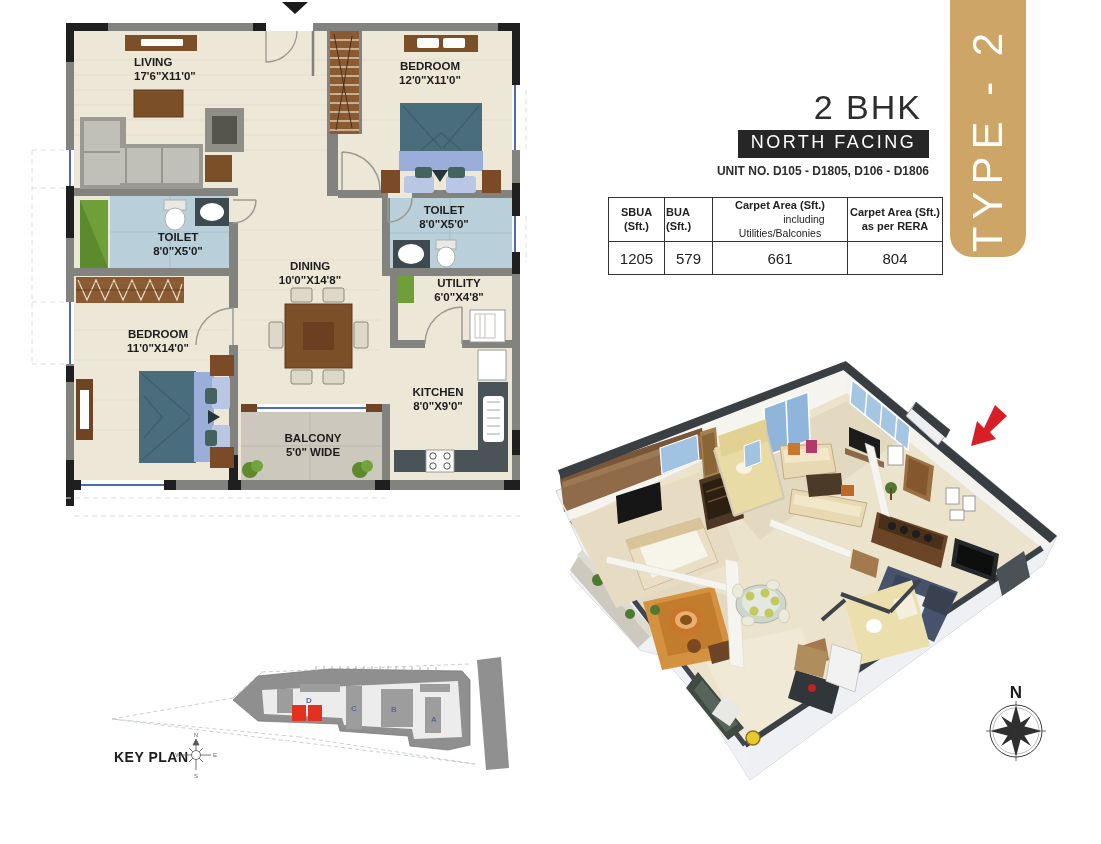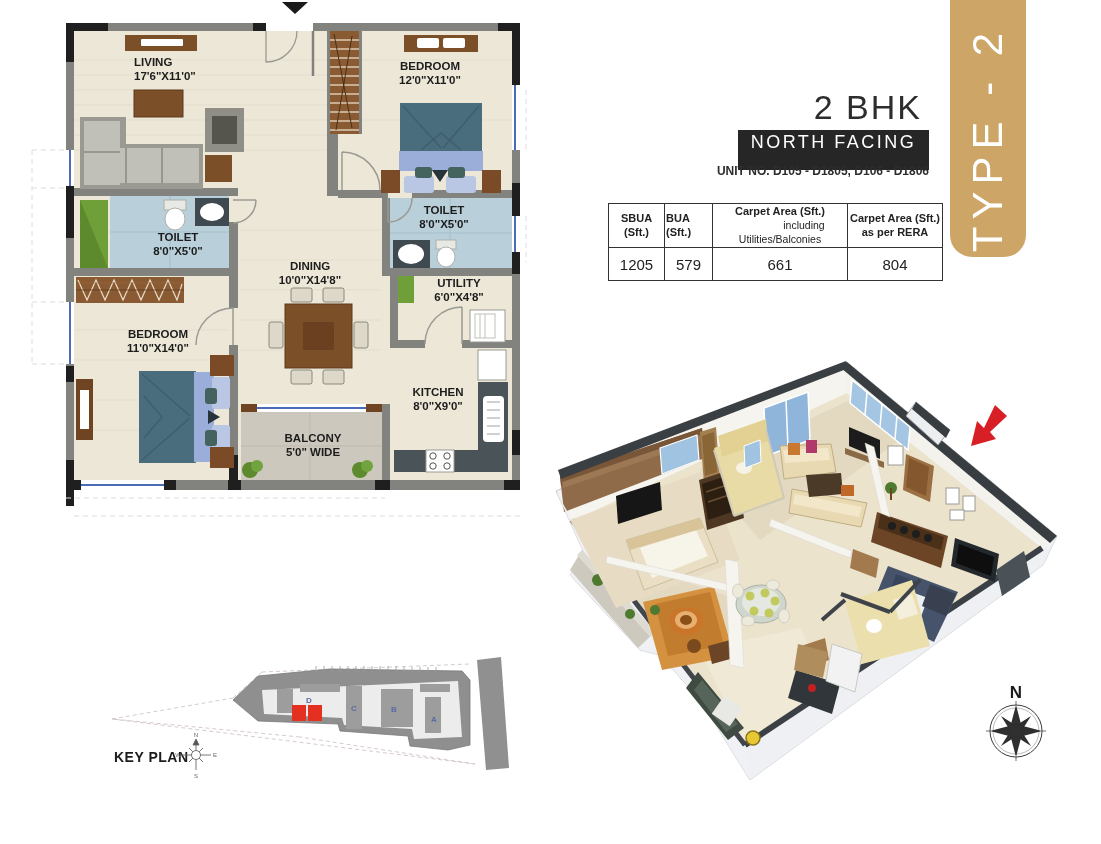--- a/index.html
+++ b/index.html
@@ -6,25 +6,25 @@
   body{width:1101px;height:844px;background:#ffffff;position:relative;overflow:hidden;
        font-family:"Liberation Sans",sans-serif;}
   .abs{position:absolute;}
   text{font-family:"Liberation Sans",sans-serif;}
 </style>
 </head>
 <body>
 
 <div class="abs" style="left:622px;top:88px;width:300px;text-align:right;font-size:34px;color:#2d2d2d;letter-spacing:2px;">2 BHK</div>
 
-<div class="abs" style="left:738px;top:130px;width:191px;height:40px;background:#262626;color:#ffffff;text-align:center;font-size:18px;letter-spacing:2.5px;line-height:25px;">NORTH FACING</div>
+<div class="abs" style="left:738px;top:130px;width:191px;height:28px;background:#262626;color:#ffffff;text-align:center;font-size:18px;letter-spacing:2.5px;line-height:25px;">NORTH FACING</div>
 
 <div class="abs" style="left:529px;top:164px;width:400px;text-align:right;font-size:12px;font-weight:bold;color:#2d2d2d;letter-spacing:0px;">UNIT NO. D105 - D1805, D106 - D1806</div>
 
-<table class="abs" style="left:608px;top:203px;width:322px;height:58px;border-collapse:collapse;table-layout:fixed;">
+<table class="abs" style="left:608px;top:197px;width:322px;height:58px;border-collapse:collapse;table-layout:fixed;">
  <tbody>
       <tr style="height:35px;">
   <td style="border:1px solid #333;width:53px;text-align:center;font-size:11px;font-weight:bold;color:#222;line-height:1.25;">SBUA<br>(Sft.)</td>
   <td style="border:1px solid #333;width:45px;text-align:left;font-size:11px;font-weight:bold;color:#222;line-height:1.25;">BUA<br>(Sft.)</td>
   <td style="border:1px solid #333;width:132px;text-align:center;font-size:11px;color:#222;line-height:1.25;"><b>Carpet Area (Sft.)</b><br><span style="font-size:10.5px;font-weight:normal;padding-left:48px;">including Utilities/Balconies</span></td>
   <td style="border:1px solid #333;width:92px;text-align:center;font-size:11px;font-weight:bold;color:#222;line-height:1.25;">Carpet Area (Sft.)<br>as per RERA</td>
  </tr>
  <tr style="height:33px;">
   <td style="border:1px solid #333;text-align:center;font-size:15px;color:#222;">1205</td>
   <td style="border:1px solid #333;text-align:center;font-size:15px;color:#222;">579</td>

